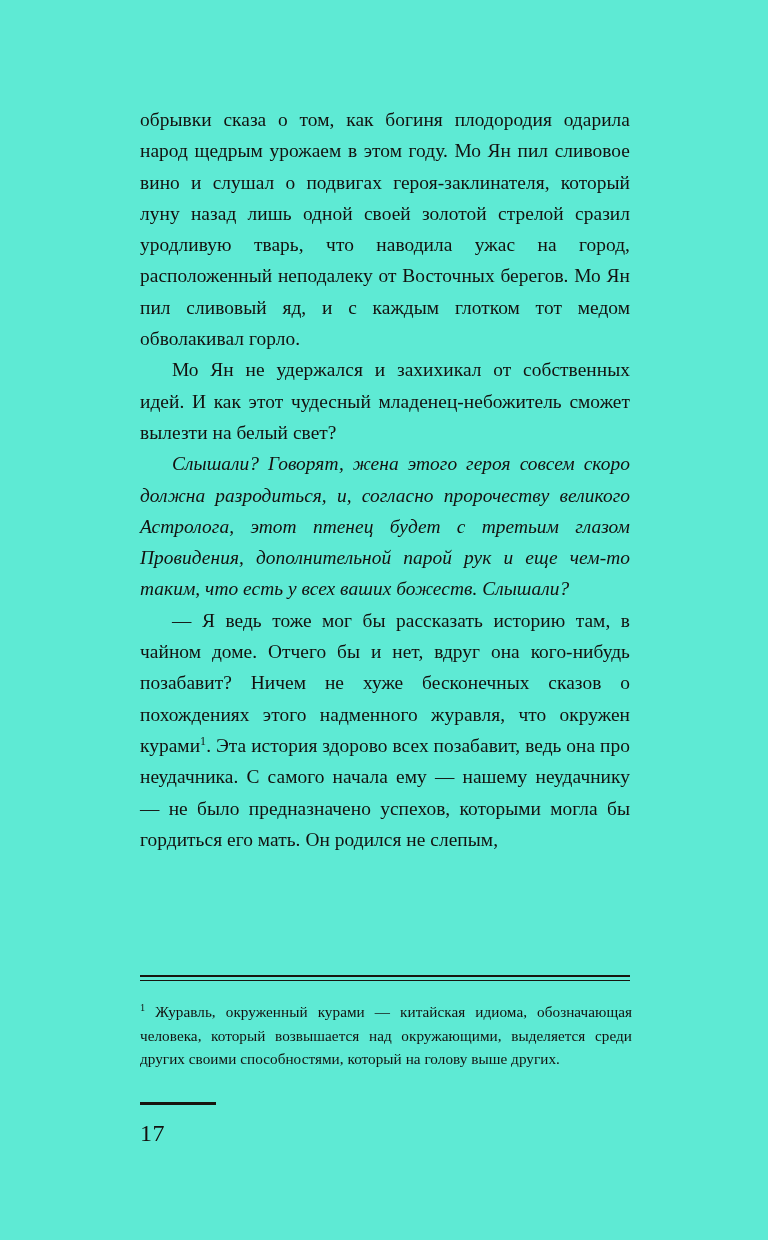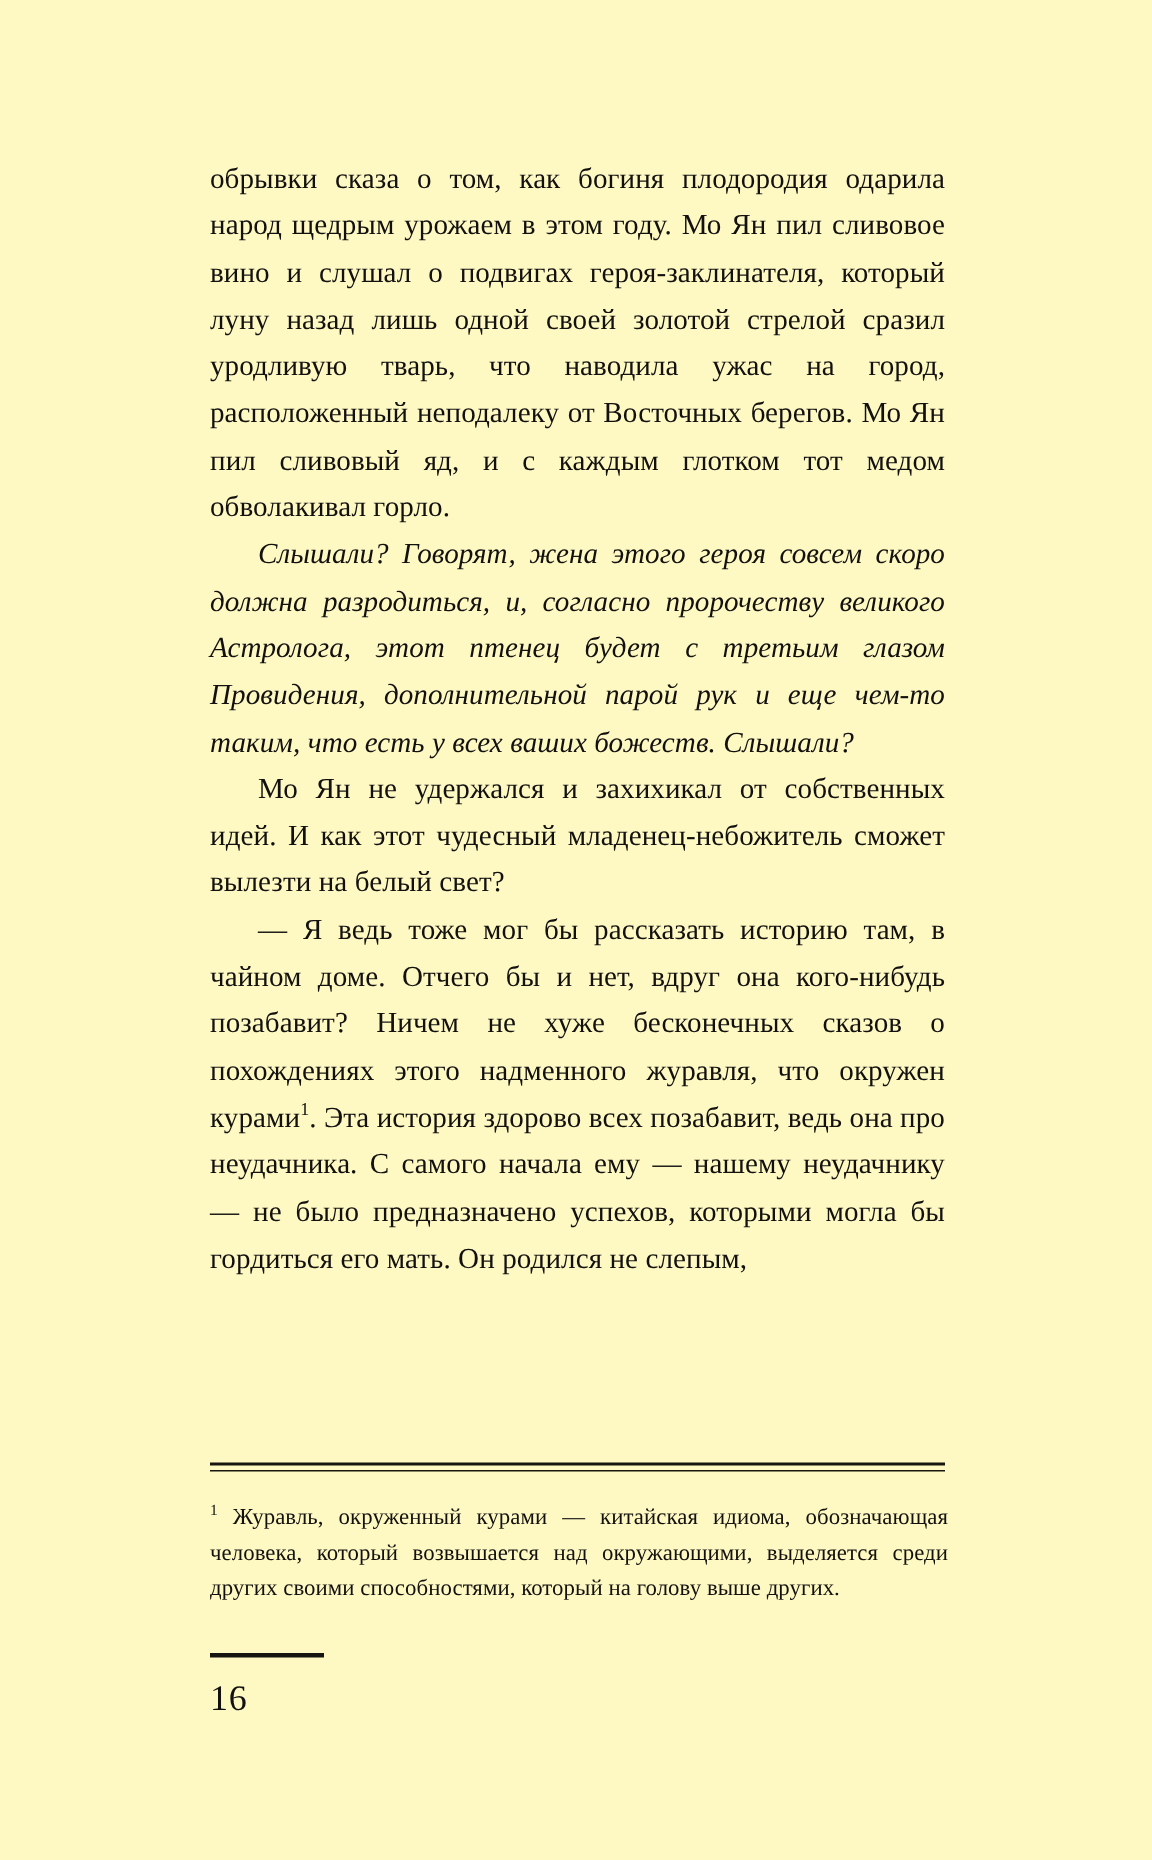--- a/index.html
+++ b/index.html
@@ -14,21 +14,21 @@
     font-family: "Liberation Serif", "DejaVu Serif", serif;
     color: #13110f;
     overflow: hidden;
   }
   .page {
     position: absolute;
     left: 0;
     top: 0;
     width: 768px;
     height: 1240px;
-    background: #fef9c3;
+    background: #5eead4;
   }
   .text-column {
     position: absolute;
     left: 140px;
     top: 104px;
     width: 490px;
   }
   p {
     margin: 0;
     font-size: 19.4px;
@@ -101,33 +101,33 @@
     letter-spacing: 0.5px;
   }
 </style>
 </head>
 <body>
 
 <div class="page">
 
   <div class="text-column">
     <p class="cont">обрывки сказа о том, как богиня плодородия одарила народ щедрым урожаем в этом году. Мо Ян пил сливовое вино и слушал о подвигах героя-заклинателя, который луну назад лишь одной своей золотой стрелой сразил уродливую тварь, что наводила ужас на город, расположенный неподалеку от Восточных берегов. Мо Ян пил сливовый яд, и с каждым глотком тот медом обволакивал горло.</p>
+    <p class="indent">Мо Ян не удержался и захихикал от собственных идей. И как этот чудесный младенец-небожитель сможет вылезти на белый свет?</p>
     <p class="indent italic">Слышали? Говорят, жена этого героя совсем скоро должна разродиться, и, согласно пророчеству великого Астролога, этот птенец будет с третьим глазом Провидения, дополнительной парой рук и еще чем-то таким, что есть у всех ваших божеств. Слышали?</p>
-    <p class="indent">Мо Ян не удержался и захихикал от собственных идей. И как этот чудесный младенец-небожитель сможет вылезти на белый свет?</p>
     <p class="indent"><span>— Я ведь тоже мог бы рассказать историю там, в чайном доме. Отчего бы и нет, вдруг она кого-нибудь позабавит? Ничем не хуже бесконечных сказов о похождениях этого надменного журавля, что окружен курами</span><sup>1</sup><span>. Эта история здорово всех позабавит, ведь она про неудачника. С самого начала ему — нашему неудачнику — не было предназначено успехов, которыми могла бы гордиться его мать. Он родился не слепым,</span></p>
   </div>
 
   <div class="footnote-rule-wrap">
     <div class="line1"></div>
     <div class="gap"></div>
     <div class="line2"></div>
   </div>
 
   <div class="footnote">
     <p><sup>1</sup><span> Журавль, окруженный курами — китайская идиома, обозначающая человека, который возвышается над окружающими, выделяется среди других своими способностями, который на голову выше других.</span></p>
   </div>
 
   <div class="page-number-block">
     <div class="page-number-rule"></div>
-    <div class="page-number">16</div>
+    <div class="page-number">17</div>
   </div>
 
 </div>
 
 </body></html>

